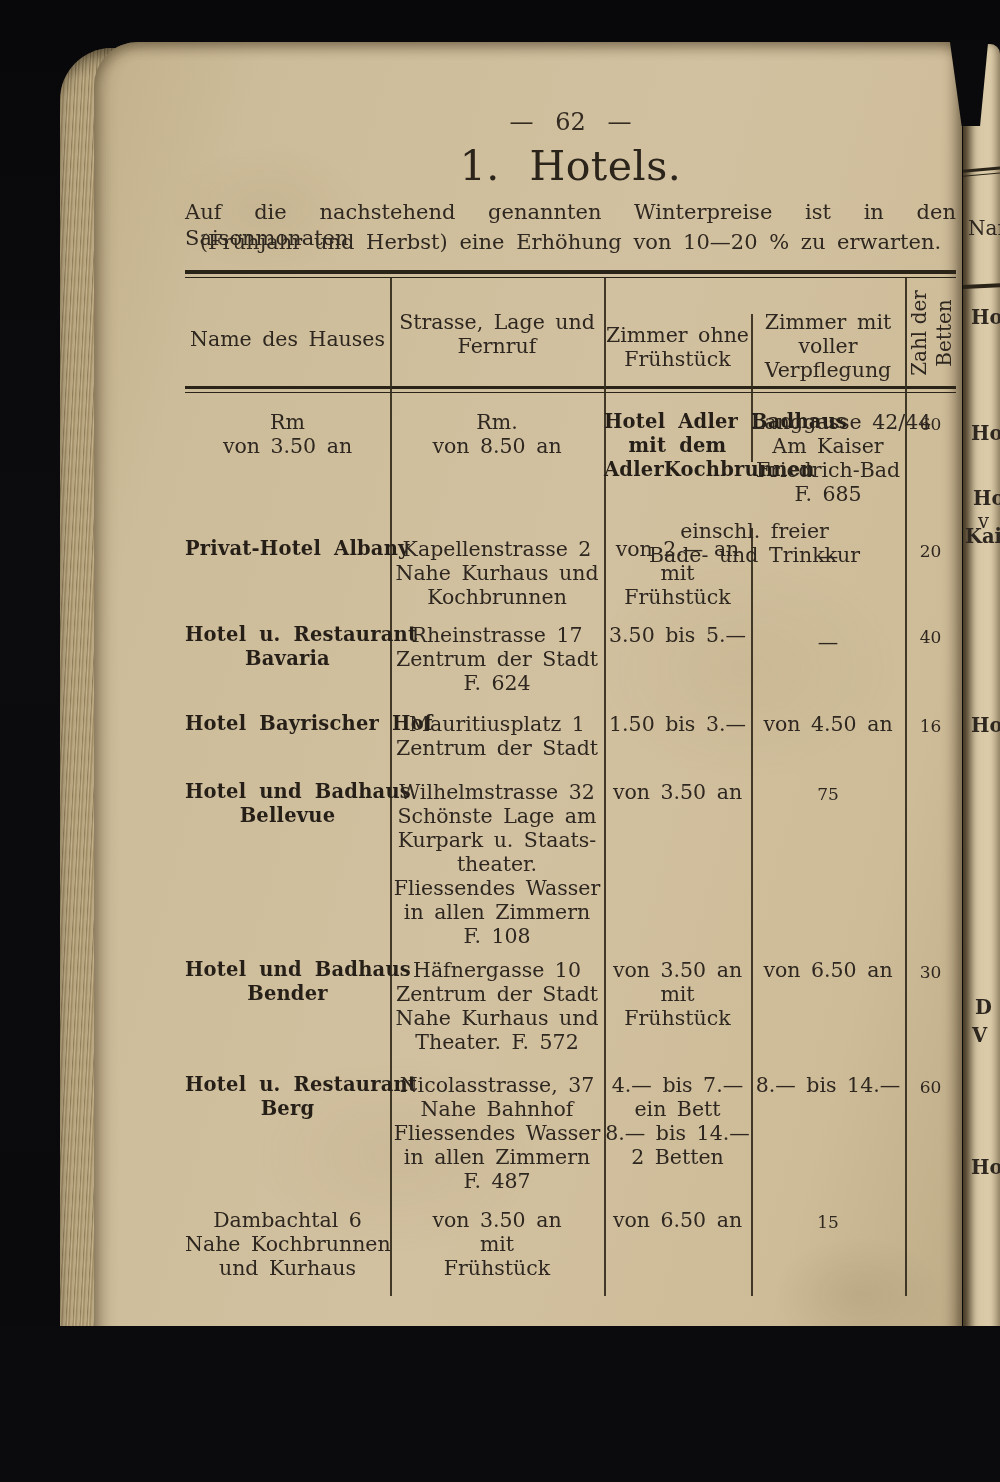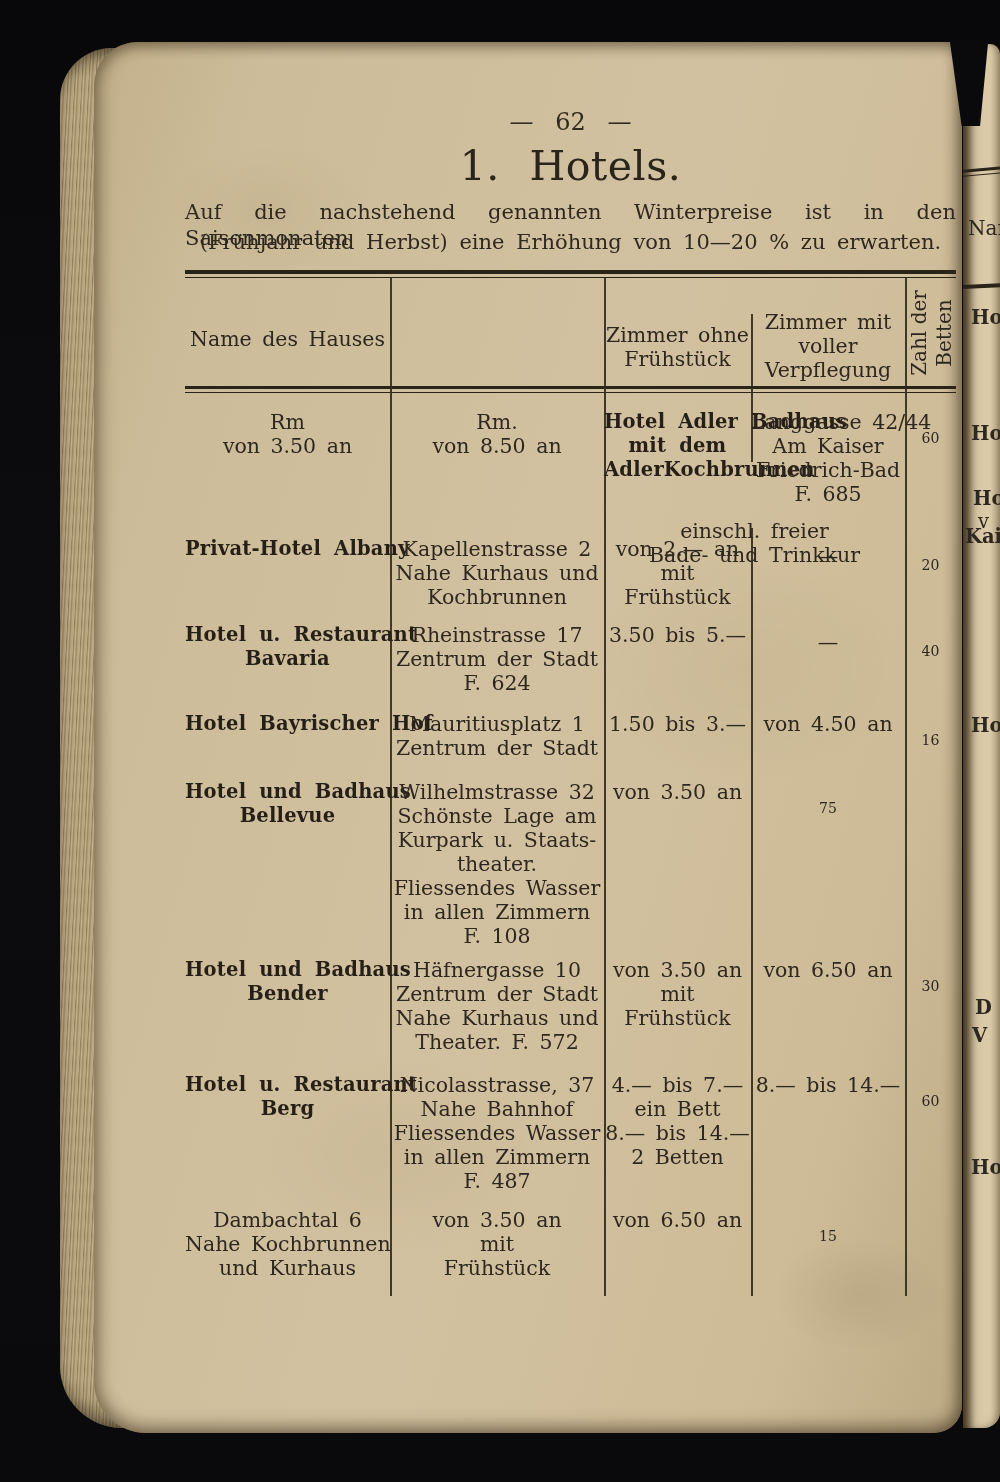--- a/index.html
+++ b/index.html
@@ -1,16 +1,16 @@
 <!DOCTYPE html>
 <html><head>
 <meta charset="utf-8">
 <style>
   html,body{margin:0;padding:0;background:#0b0b0d;}
-  .scene{position:relative;width:1000px;height:1482px;background:
+  .scene{position:relative;width:1000px;height:1326px;background:
     linear-gradient(180deg,#08080a 0%,#0c0c0e 40%,#0a0a0c 100%);
     overflow:hidden;font-family:"DejaVu Serif","Liberation Serif",serif;}
   
   .page-stack{position:absolute;left:60px;top:48px;width:92px;height:1380px;
     border-radius:52px 0 0 62px;
     background:repeating-linear-gradient(93deg,#baa883 0px,#baa883 2px,#8f7c58 2.6px,#c6b48e 4.2px,#9c8962 5.6px,#b4a27c 7px);
     box-shadow:inset -22px 0 18px -8px rgba(40,28,12,.5), inset 0 14px 16px -8px rgba(20,14,6,.55), inset 0 -16px 18px -8px rgba(20,14,6,.55);}
   
   .page{position:absolute;left:94px;top:42px;width:868px;height:1391px;
     border-radius:44px 14px 28px 52px;
@@ -47,21 +47,21 @@
   .h-p2{left:657px;width:154px;top:268px;}
   .h-beds{position:absolute;left:779px;top:265px;width:120px;height:52px;
     transform:rotate(-90deg);text-align:center;font-size:20px;line-height:25px;color:#2e2720;}
   .row{position:absolute;left:91px;width:771px;display:grid;
     grid-template-columns:205px 214px 147px 154px 51px;align-items:start;}
   .r0{top:368px}.r1{top:495px}.r2{top:581px}.r3{top:670px}
   .r4{top:738px}.r5{top:916px}.r6{top:1031px}.r7{top:1166px}
   .cell{text-align:center;}
   .ln{font-size:20.5px;line-height:24px;white-space:nowrap;color:#2e2720;word-spacing:4px;}
   .c-name .ln{font-weight:700;font-size:19.5px;color:#251f18;word-spacing:6px;letter-spacing:.2px;}
-  .c-beds .ln{margin-top:16px;font-size:14px;text-align:center;}
+  .c-beds .ln{margin-top:2px;font-size:17px;text-align:center;}
   .dash{margin-top:7px;}
   .c-note{grid-column:3/5;grid-row:2;text-align:center;margin-top:13px;}
   .r0 .c-p1,.r0 .c-p2{grid-row:1;}
   
   .next-page{position:absolute;left:963px;top:44px;width:37px;height:1384px;
     border-radius:0 10px 16px 0;overflow:hidden;
     background:linear-gradient(90deg,#c3b18b 0%,#d6c6a4 35%,#dccca9 75%,#cab896 100%);
     box-shadow:inset 13px 0 9px -6px rgba(35,25,10,.8), inset -5px 0 8px -3px rgba(50,38,18,.5);}
   .np-rule{position:absolute;left:-2px;width:46px;background:#2a2318;}
   .np-rule-a{top:124px;height:2.5px;transform:rotate(-5deg);box-shadow:0 5px 0 -1px #2a2318;}
@@ -100,20 +100,24 @@
     <div class="hrule rh-b"></div>
     <div class="vline v1"></div>
     <div class="vline v2"></div>
     <div class="vline v3a"></div>
     <div class="vline v3b"></div>
     <div class="vline v4"></div>
 
     <div class="hcell h-name">
       <div class="ln">Name des Hauses</div>
     </div>
+    <div class="hcell h-addr">
+      <div class="ln">Strasse, Lage und</div>
+      <div class="ln">Fernruf</div>
+    </div>
     <div class="hcell h-p1">
       <div class="ln">Zimmer ohne</div>
       <div class="ln">Frühstück</div>
     </div>
     <div class="hcell h-p2">
       <div class="ln">Zimmer mit</div>
       <div class="ln">voller</div>
       <div class="ln">Verpflegung</div>
     </div>
     <div class="h-beds">

